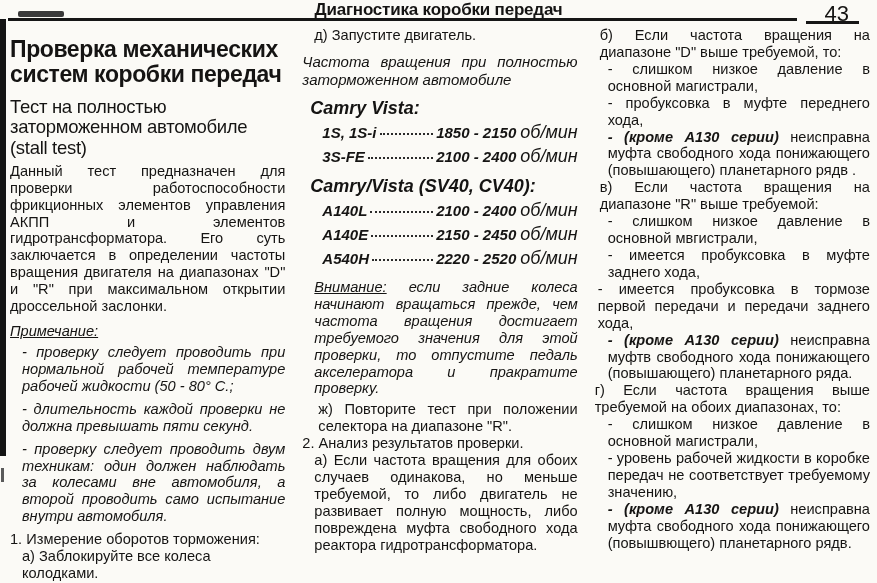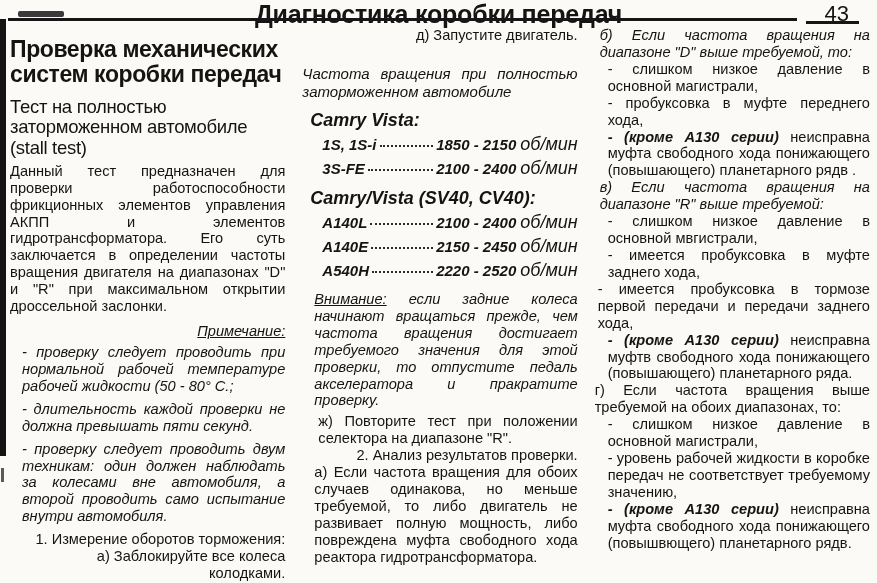--- a/index.html
+++ b/index.html
@@ -5,67 +5,67 @@
   * { margin:0; padding:0; box-sizing:border-box; }
   html,body { width:877px; height:583px; overflow:hidden; }
   body {
     background:#fbfaf6;
     color:#151413;
     font-family:"Liberation Sans", sans-serif;
     position:relative;
   }
   .hdr-title {
     position:absolute; top:0; left:0; width:100%;
-    text-align:center; font-weight:bold; font-size:25px; letter-spacing:-0.2px;
+    text-align:center; font-weight:bold; font-size:17px; letter-spacing:-0.2px;
   }
   .page-num {
     position:absolute; top:1px; right:28px;
     font-weight:normal; font-size:22px;
   }
   .rule-main { position:absolute; left:8px; top:18px; width:789px; height:3px; background:#161616; }
   .rule-num  { position:absolute; left:806px; top:21px; width:53px; height:3px; background:#161616; }
   .smudge    { position:absolute; left:18px; top:11px; width:46px; height:6px; background:#3a3a3a; border-radius:2px; }
   .edge-bar  { position:absolute; left:0; top:19px; width:6px; height:437px; background:#141414; }
   .edge-mark { position:absolute; left:1px; top:468px; width:3px; height:14px; background:#5a5a5a; }
 
   .cols {
     position:absolute; top:27px; left:10px; right:7px; bottom:0;
     display:flex; gap:17px;
   }
   .col { flex:1; min-width:0; }
 
   .h1 { font-size:23px; font-weight:bold; line-height:1.1; letter-spacing:-0.4px;margin-top:10px; }
   .h2 { font-size:18.5px; font-weight:normal; line-height:1.12; margin-top:9px; letter-spacing:-0.3px; }
 
-  p, .row { font-size:14.6px; line-height:1.16;text-align:right; }
+  p, .row { font-size:14.6px; line-height:1.16; }
   .just { text-align:justify; }
   .mt4 { margin-top:4px; } .mt6 { margin-top:6px; } .mt8 { margin-top:8px; } .mt10 { margin-top:10px; }
 
   .it  { font-style:italic; }
   .lbl { font-style:italic; text-decoration:underline; }
   .emph{ font-style:italic; font-weight:bold; }
 
   .ind1 { padding-left:12px; }
   .ind2 { padding-left:16px; }
 
   .note { font-style:italic; padding-left:12px; }
 
-  .spec-title { font-style:italic; font-size:15px; margin-top:21px; line-height:1.2; }
+  .spec-title { font-style:italic; font-size:15px; margin-top:9px; line-height:1.2; }
   .grp-name { font-weight:bold; font-style:italic; font-size:18px; margin-top:9px; padding-left:8px; }
   .spec-row {
     display:flex; align-items:baseline;
     font-weight:bold; font-style:italic; font-size:15px;
     padding-left:20px; margin-top:3px;
   }
   .leader { flex:1; border-bottom:2px dotted #2a2a2a; margin:0 3px; transform:translateY(-3px); min-width:14px; }
   .unit { font-weight:normal; font-size:18px; margin-left:4px; white-space:nowrap; }
 
   .dash  { padding-left:13px; }
   .dash0 { padding-left:3px; }
-  .para  { padding-left:5px;font-style:italic; }
+  .para  { padding-left:5px; }
   .para0 { padding-left:0; }
 </style>
 </head>
 <body>
 
 <div class="hdr-title">Диагностика коробки передач</div>
 <div class="page-num">43</div>
 <div class="rule-main"></div>
 <div class="rule-num"></div>
 <div class="smudge"></div>

